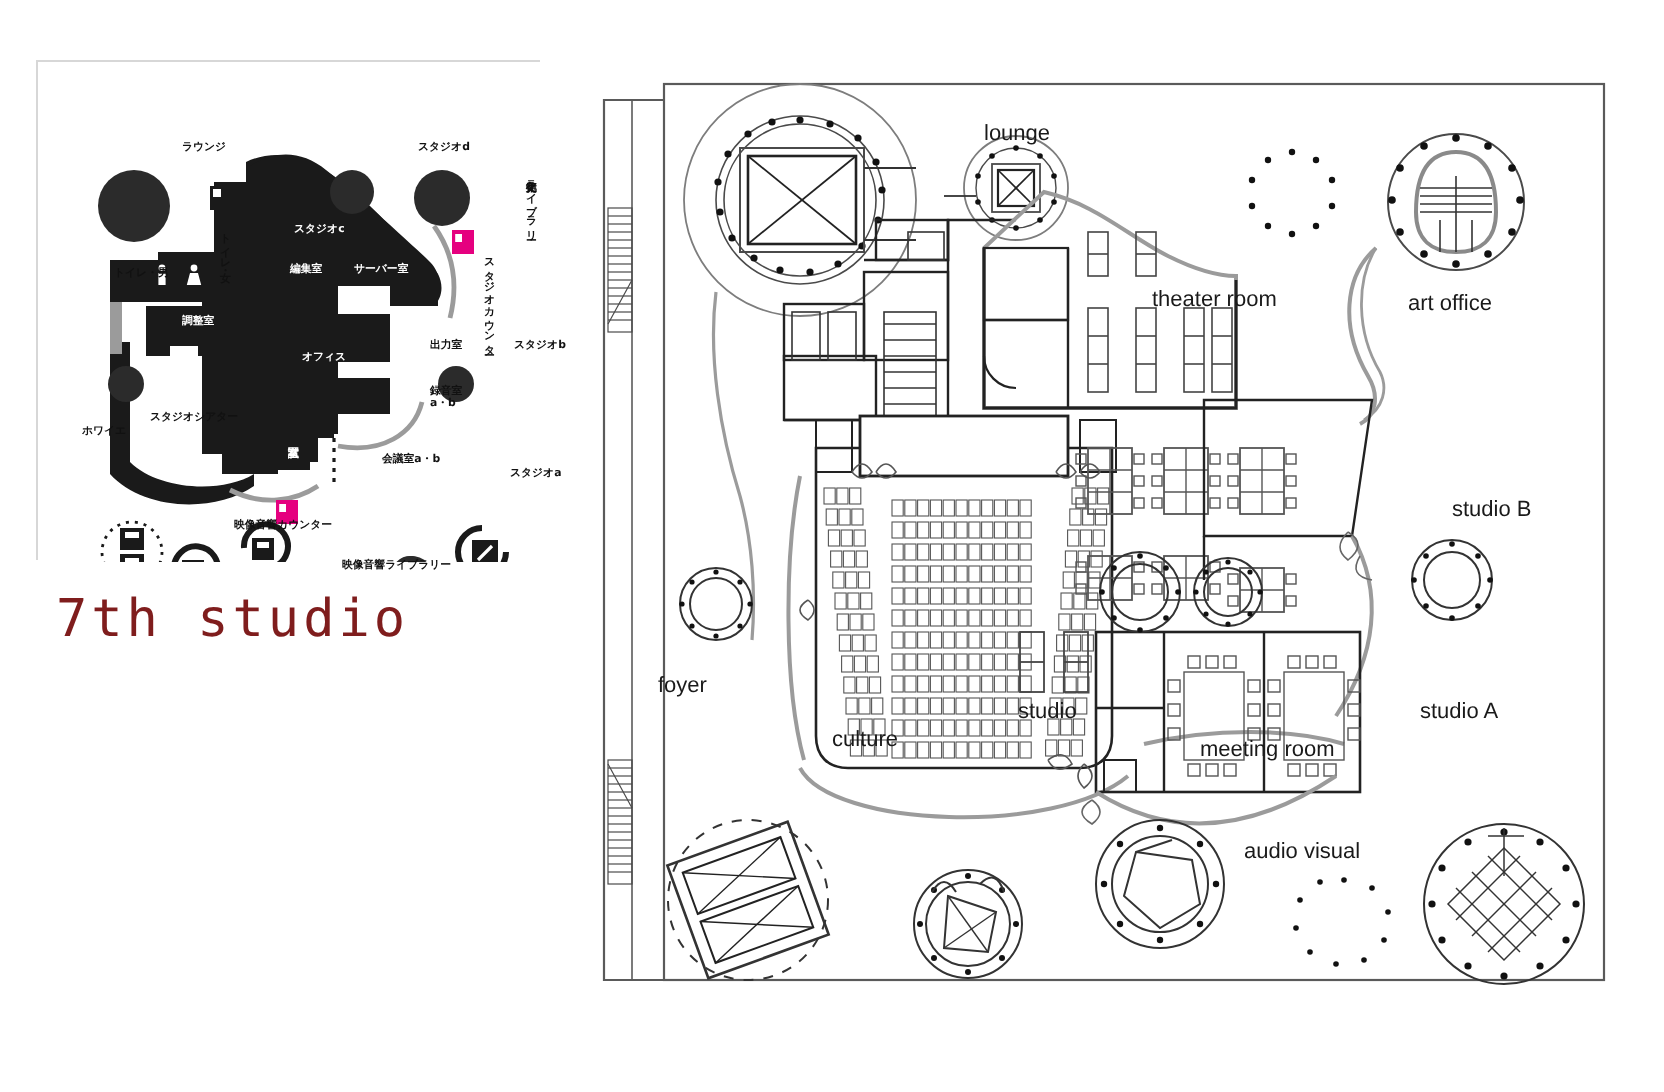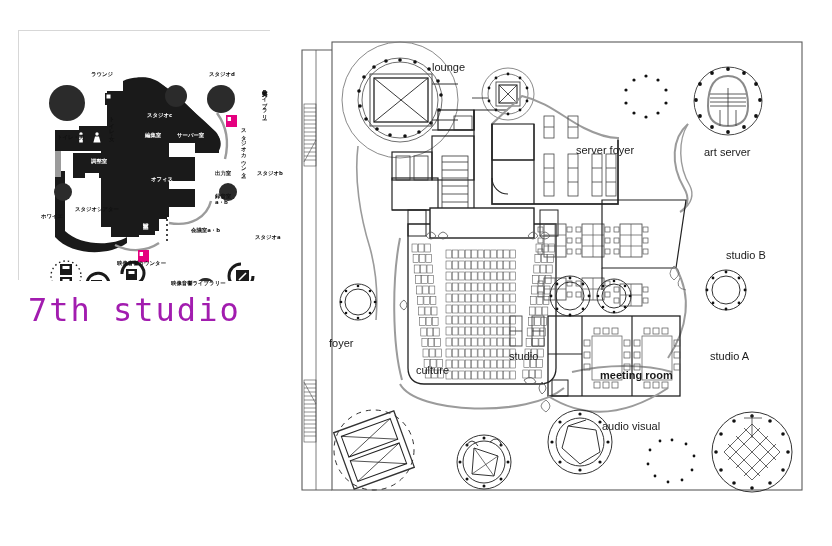--- a/index.html
+++ b/index.html
@@ -9,21 +9,21 @@
     color:#111;overflow:hidden;position:relative;
   }
   #stage{position:absolute;left:0;top:0;width:832px;height:546px;}
 
   
   #left-panel{position:absolute;left:18px;top:30px;width:252px;height:250px;
     border:1px solid #d7d7d7;background:#fff;box-sizing:border-box;}
   #left-plan{position:absolute;left:0;top:0;width:252px;height:250px;}
   #title-block{position:absolute;left:28px;top:288px;width:250px;height:44px;}
   #title-text{font-family:"DejaVu Sans Mono","Liberation Mono",monospace;
-    font-size:32px;letter-spacing:2px;color:#a21caf;line-height:44px;white-space:nowrap;}
+    font-size:26px;letter-spacing:2px;color:#7f1d1d;line-height:44px;white-space:nowrap;}
 
   
   .jl{position:absolute;font-family:"DejaVu Sans","Liberation Sans",sans-serif;
     font-size:5.4px;font-weight:bold;line-height:1.15;white-space:nowrap;color:#111;}
   .jl.w{color:#ffffff;}
   .jl.vert{writing-mode:vertical-rl;text-orientation:upright;white-space:nowrap;}
 
   
   #right-panel{position:absolute;left:296px;top:28px;width:524px;height:480px;}
   #right-plan{position:absolute;left:0;top:0;width:524px;height:480px;}
@@ -864,25 +864,25 @@
             <path d="M432,416 L464,448"></path>
           <path d="M464,400 L432,432"></path>
             <path d="M480,416 L448,448"></path>
           <path d="M456,386 L456,410"></path>
             <path d="M448,390 L466,390"></path>
         </g>
       </g>
     </svg>
 
     <div id="en-labels">
-        <div class="el" style="left: 136px; top: 33px;">lounge</div>
-        <div class="el" style="left: 280px; top: 116px;">server foyer</div>
-        <div class="el" style="left: 408px; top: 118px;">art server</div>
+        <div class="el" style="left: 152px; top: 33px; padding-left: 44px;">lounge</div>
+        <div class="el" style="left: 280px; top: 116px;">theater room</div>
+        <div class="el" style="left: 408px; top: 118px;">art office</div>
         <div class="el" style="left: 430px; top: 221px;">studio B</div>
         <div class="el" style="left: 33px; top: 281px; margin-top: 28px;">foyer</div>
         <div class="el" style="left: 120px; top: 336px;">culture</div>
         <div class="el" style="left: 213px; top: 322px;">studio</div>
-        <div class="el" style="left: 304px; top: 341px; font-weight: bold;">meeting room</div>
+        <div class="el" style="left: 304px; top: 341px;">meeting room</div>
         <div class="el" style="left: 414px; top: 322px;">studio A</div>
-        <div class="el" style="left: 306px; top: 392px; text-align: right;">audio visual</div>
+        <div class="el" style="left: 326px; top: 392px; text-align: right;">audio visual</div>
       </div>
   </div>
 </div>
 
 </body></html>

